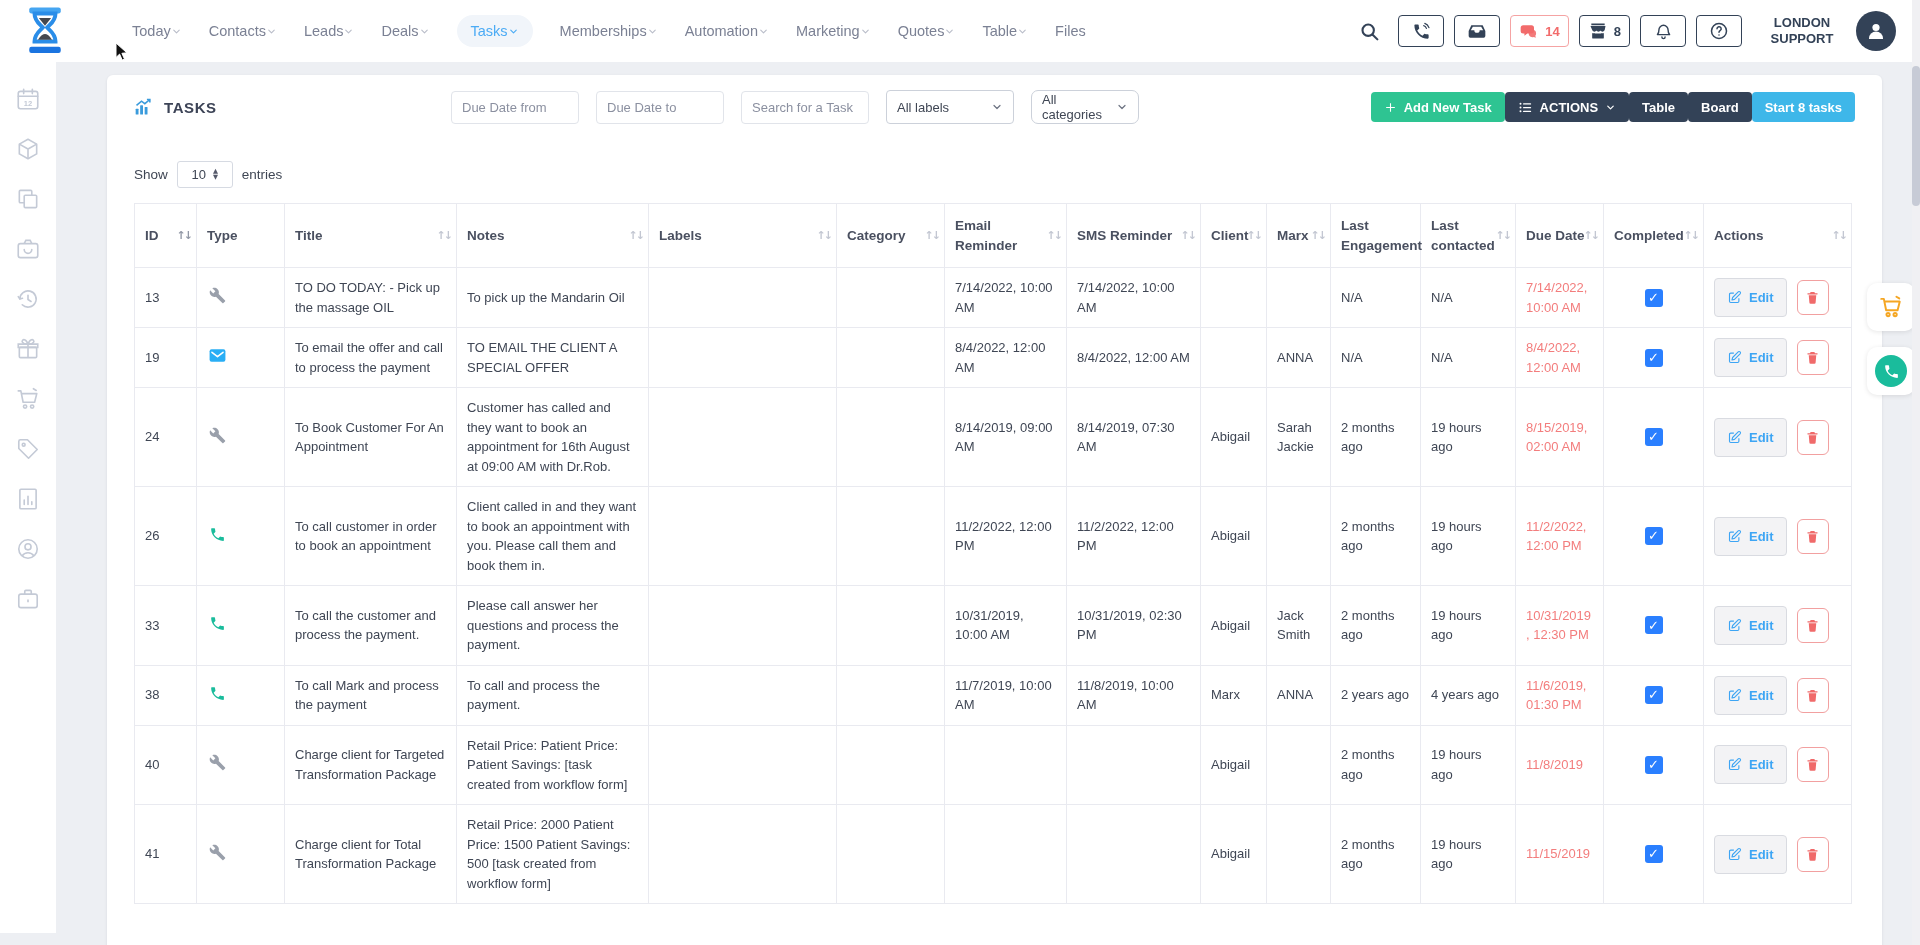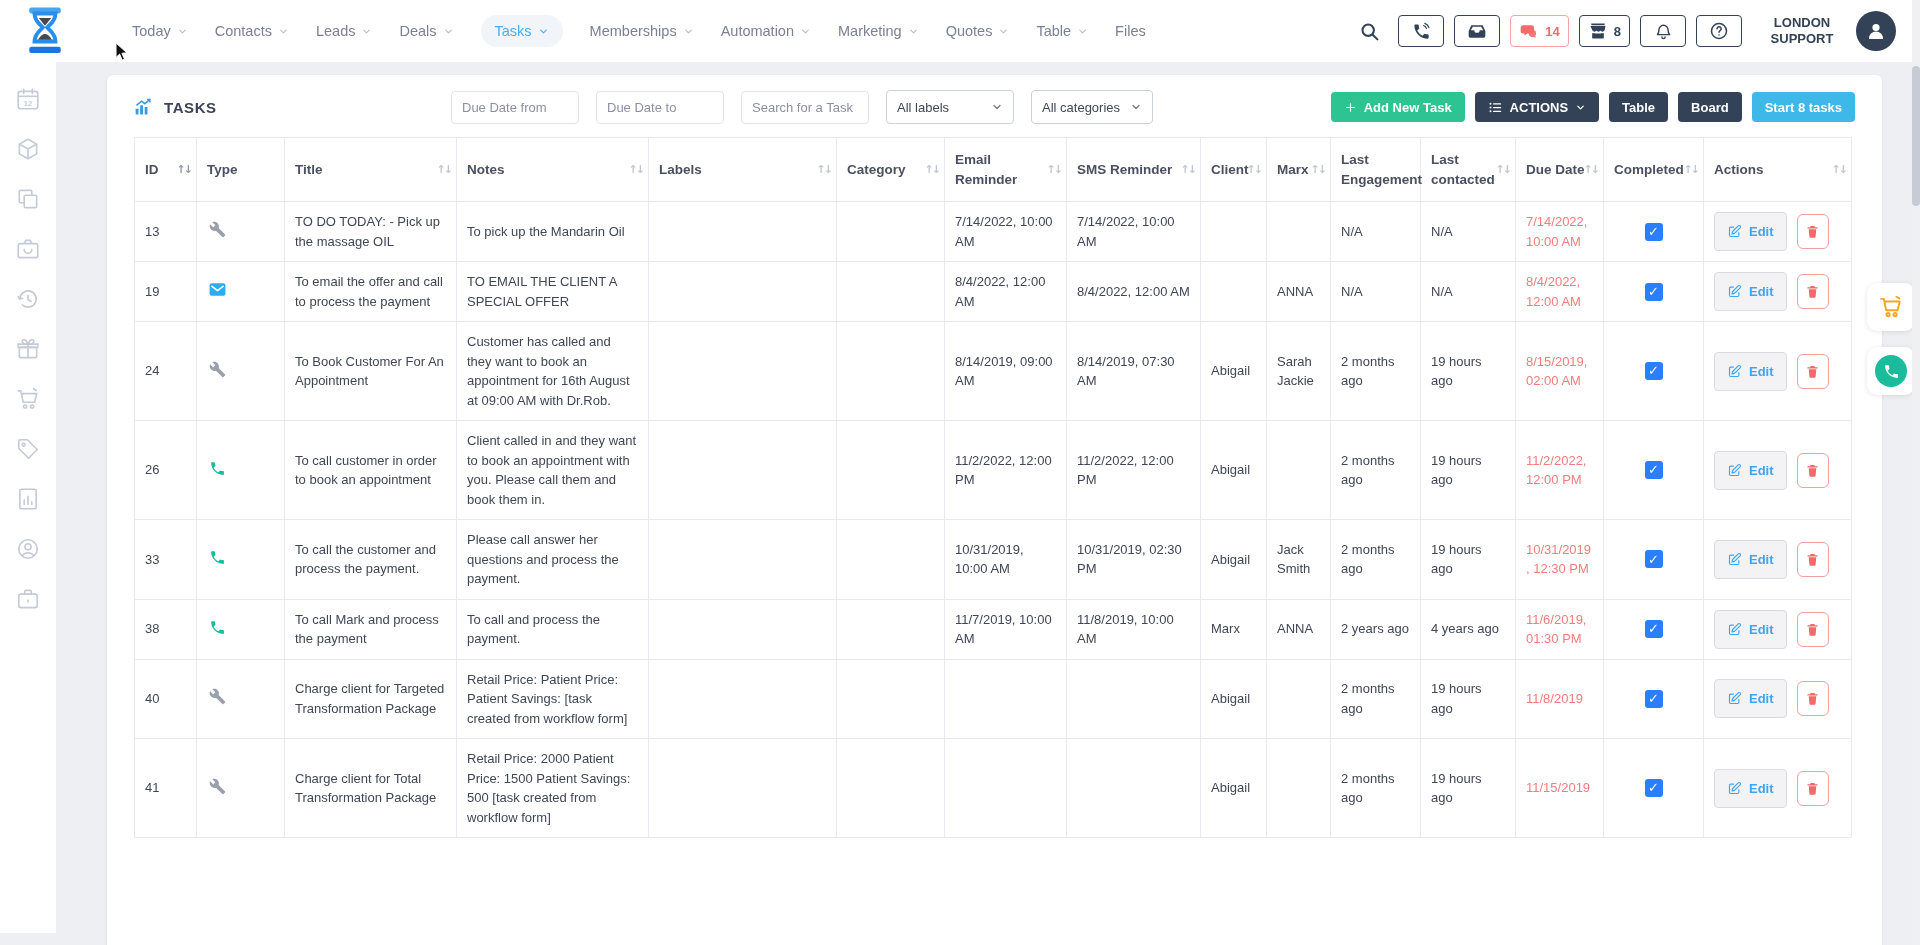--- a/index.html
+++ b/index.html
@@ -8,21 +8,21 @@
     font-family:"Liberation Sans","DejaVu Sans",sans-serif;
     background:#edeff3; position:relative; color:#3f4654;
   }
   .icon { display:inline-flex; align-items:center; justify-content:center; }
   .icon svg { display:block; }
 
   
   .topbar { position:absolute; top:0; left:0; width:1920px; height:62px; background:#fff; display:flex; align-items:center; z-index:6; }
   .logo { margin-left:24px; width:42px; height:50px; cursor:pointer; }
   .nav { margin-left:66px; display:flex; align-items:center; gap:27px; }
-  .nav-item { display:flex; align-items:center; gap:6px; font-size:14.5px; color:#7b8194; cursor:pointer; white-space:nowrap; }
+  .nav-item { display:flex; align-items:center; gap:0; font-size:14.5px; color:#7b8194; cursor:pointer; white-space:nowrap; }
   .nav-item .caret { color:#b9bdc9; }
   .nav-item.active { color:var(--accent-blue,#4babf5); background:#f1f5fa; padding:8px 14px; border-radius:18px; }
   .nav-item.active .caret { color:var(--accent-blue,#4babf5); }
   .top-right { margin-left:auto; display:flex; align-items:center; gap:10px; padding-right:24px; }
   .search { color:var(--navy,#334257); margin-right:8px; cursor:pointer; }
   .icon-btn { min-width:46px; height:32px; border:1px solid var(--navy,#334257); border-radius:4px; display:flex; align-items:center; justify-content:center; gap:6px; color:var(--navy,#334257); cursor:pointer; background:#fff; padding:4px 8px; }
   .icon-btn .count { font-size:13px; font-weight:700; }
   .icon-btn.alert { border-color:#f5a3a3; color:var(--alert-red,#f26b6b); }
   .icon-btn.alert .count { color:var(--alert-red,#f26b6b); }
   .user-name { width:76px; text-align:center; font-size:13px; font-weight:700; color:var(--navy,#334257); line-height:1.25; margin:0 6px 0 12px; }
@@ -34,21 +34,21 @@
 
   
   .card { position:absolute; left:107px; top:75px; width:1775px; height:1060px; background:#fff; border-radius:6px; box-shadow:0 1px 3px rgba(40,50,70,.1); }
   .toolbar { display:flex; align-items:center; padding:15px 27px 13px; gap:17px; }
   .title-wrap { display:flex; align-items:center; gap:10px; width:300px; flex:none; }
   .page-title { font-size:15px; font-weight:700; letter-spacing:.6px; color:#3c4356; }
   .filter-input { width:128px; height:33px; border:1px solid #e1e4ea; border-radius:4px; font-size:13px; color:#555b6e; padding:0 10px; outline:none; font-family:inherit; }
   .filter-input::placeholder { color:#8b90a0; opacity:1; }
   .select { width:128px; height:34px; border:1px solid #ccd1da; border-radius:4px; display:flex; align-items:center; justify-content:space-between; padding:0 10px; font-size:13px; color:#3f4654; cursor:pointer; background:#fff; }
   .select .caret { color:#6d7382; }
-  .toolbar-btns { margin-left:auto; display:flex; gap:10px; align-items:center; }
+  .toolbar-btns { margin-left:auto; display:flex; align-items:center; }
   .btn { height:30px; border-radius:4px; font-size:13px; font-weight:600; color:#fff; display:flex; align-items:center; gap:7px; padding:0 13px; cursor:pointer; border:none; white-space:nowrap; }
   .btn-teal { background:var(--teal-button,#2ec492); }
   .btn-navy { background:var(--navy,#334257); }
   .btn-sky  { background:var(--sky-button,#3eb7e9); }
 
   
   .tabs-row { display:flex; justify-content:center; margin-top:12px; }
   .tabs { display:flex; border-bottom:2px solid #e8eaef; }
   .tab { padding:11px 24px 9px; font-size:14.5px; color:#3f4654; cursor:pointer; border-bottom:3px solid transparent; margin-bottom:-2px; white-space:nowrap; }
   .tab.active { color:var(--accent-blue,#4babf5); border-bottom-color:var(--accent-blue,#4babf5); }
@@ -345,21 +345,21 @@
     <input class="filter-input" placeholder="Due Date to" style="">
     <input class="filter-input" placeholder="Search for a Task" style="">
     <div class="select">
       <span>All labels</span>
       <span class="icon caret">
           <svg viewBox="0 0 24 24" width="12" height="12" fill="none" stroke="currentColor" stroke-width="2.4">
             <path d="M6 9l6 6 6-6" stroke-linecap="round" stroke-linejoin="round"></path>
           </svg>
         </span>
     </div>
-    <div class="select" style="width:122px;">
+    <div class="select" style="width:108px;border-radius:7px;">
       <span>All categories</span>
       <span class="icon caret">
           <svg viewBox="0 0 24 24" width="12" height="12" fill="none" stroke="currentColor" stroke-width="2.4">
             <path d="M6 9l6 6 6-6" stroke-linecap="round" stroke-linejoin="round"></path>
           </svg>
         </span>
     </div>
     <div class="toolbar-btns">
       <button class="btn btn-teal">
         <span class="icon">
@@ -393,20 +393,31 @@
       <button class="btn btn-navy">
           <span>Board</span>
         </button>
       <button class="btn btn-sky">
           <span>Start 8 tasks</span>
         </button>
     </div>
   </div>
 
 
+  <div class="entries-row">
+    <span>Show</span>
+    <div class="mini-select">
+      <span>10</span>
+      <span class="ud">
+          <span>▲</span>
+          <span>▼</span>
+        </span>
+    </div>
+    <span>entries</span>
+  </div>
 
   <table>
     <colgroup>
         <col style="width: 62px;">
         <col style="width: 88px;">
         <col style="width: 172px;">
         <col style="width: 192px;">
         <col style="width: 188px;">
         <col style="width: 108px;">
         <col style="width: 122px;">

